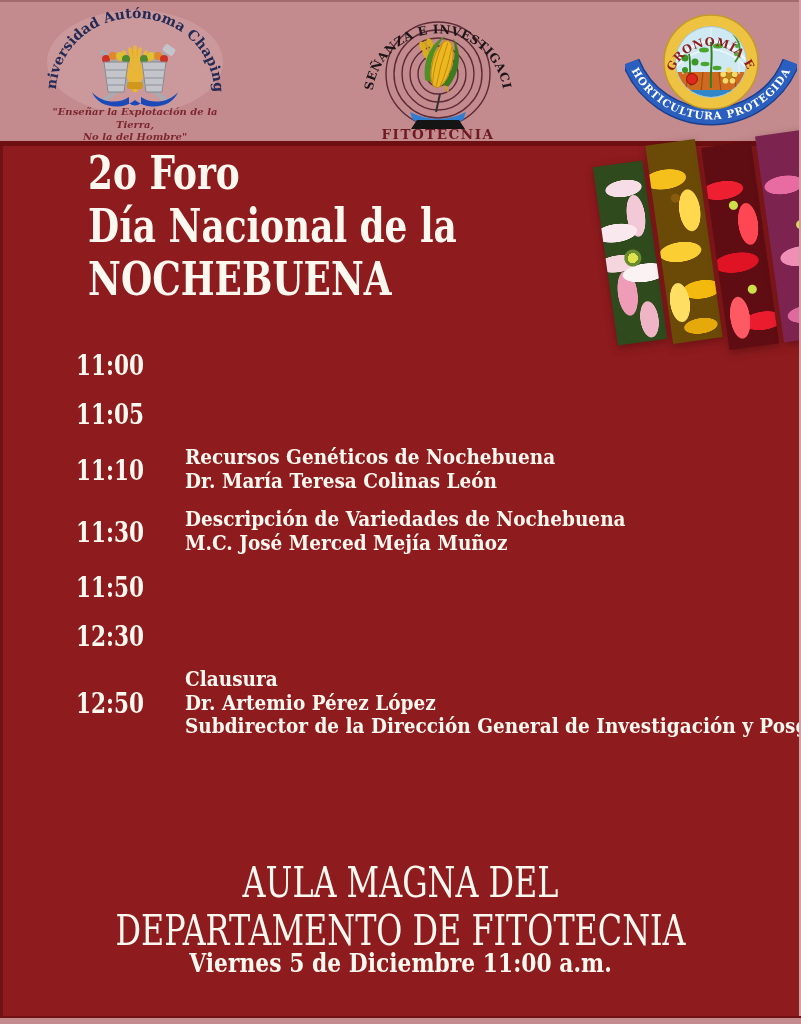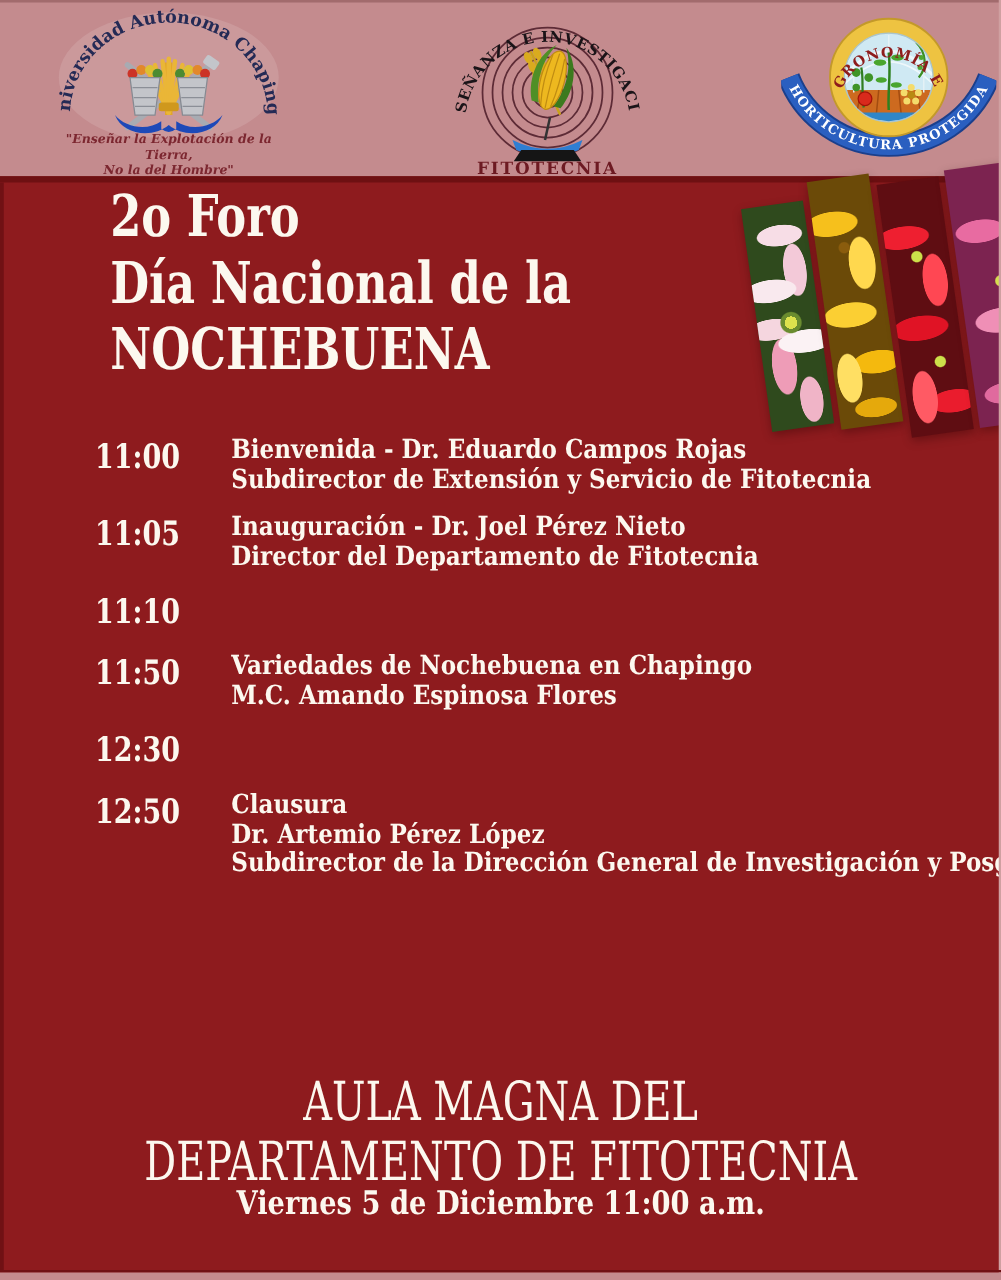--- a/index.html
+++ b/index.html
@@ -77,21 +77,21 @@
       radial-gradient(circle at 60% 80%, #d6de4e 0 4px, rgba(0,0,0,0) 5px),
       radial-gradient(ellipse 28px 13px at 30% 25%, #e86ba1 0 68%, rgba(0,0,0,0) 72%),
       radial-gradient(ellipse 13px 28px at 70% 30%, #d8538f 0 68%, rgba(0,0,0,0) 72%),
       radial-gradient(ellipse 30px 14px at 40% 60%, #ef8fb6 0 68%, rgba(0,0,0,0) 72%),
       radial-gradient(ellipse 14px 28px at 72% 72%, #cf4685 0 68%, rgba(0,0,0,0) 72%),
       radial-gradient(ellipse 26px 12px at 35% 88%, #e06a9e 0 68%, rgba(0,0,0,0) 72%),
       #7c2350;}
 
   
   .schedule{position:absolute;left:35px;top:347px;right:0;color:var(--ink);}
-  .srow{display:flex;align-items:flex-start;margin-bottom:15px;}
+  .srow{display:flex;align-items:center;margin-bottom:15px;}
   .stime{flex:0 0 150px;width:150px;text-align:center;font-size:27px;font-weight:bold;
     transform:scaleX(.8);padding-top:3px;}
   .stalk{min-width:0;}
   .tline{font-size:21px;line-height:23.5px;font-weight:bold;transform:scaleX(.88);
     transform-origin:left center;white-space:nowrap;}
 
   
   .venue{position:absolute;top:858px;left:0;right:0;text-align:center;
     color:var(--ink);font-weight:normal;}
   .venue-line{font-size:43px;line-height:48px;transform:scaleX(.74);white-space:nowrap;}
@@ -266,45 +266,44 @@
     <div class="strip strip1"></div>
     <div class="strip strip2"></div>
     <div class="strip strip3"></div>
     <div class="strip strip4"></div>
   </div>
 
   <div class="schedule">
 
     <div class="srow">
       <div class="stime">11:00</div>
+    </div>
+
+    <div class="srow">
+      <div class="stime">11:05</div>
+    </div>
+
+    <div class="srow">
+      <div class="stime">11:10</div>
       <div class="stalk">
-        <div class="tline">Bienvenida - Dr. Eduardo Campos Rojas</div>
-        <div class="tline">Subdirector de Extensión y Servicio de Fitotecnia</div>
+        <div class="tline">Recursos Genéticos de Nochebuena</div>
+        <div class="tline">Dr. María Teresa Colinas León</div>
       </div>
     </div>
 
     <div class="srow">
-      <div class="stime">11:05</div>
+      <div class="stime">11:30</div>
       <div class="stalk">
-        <div class="tline">Inauguración - Dr. Joel Pérez Nieto</div>
-        <div class="tline">Director del Departamento de Fitotecnia</div>
+        <div class="tline">Descripción de Variedades de Nochebuena</div>
+        <div class="tline">M.C. José Merced Mejía Muñoz</div>
       </div>
     </div>
 
     <div class="srow">
-      <div class="stime">11:10</div>
-    </div>
-
-
-    <div class="srow">
       <div class="stime">11:50</div>
-      <div class="stalk">
-        <div class="tline">Variedades de Nochebuena en Chapingo</div>
-        <div class="tline">M.C. Amando Espinosa Flores</div>
-      </div>
     </div>
 
 
     <div class="srow">
       <div class="stime">12:30</div>
     </div>
 
     <div class="srow">
       <div class="stime">12:50</div>
       <div class="stalk">

